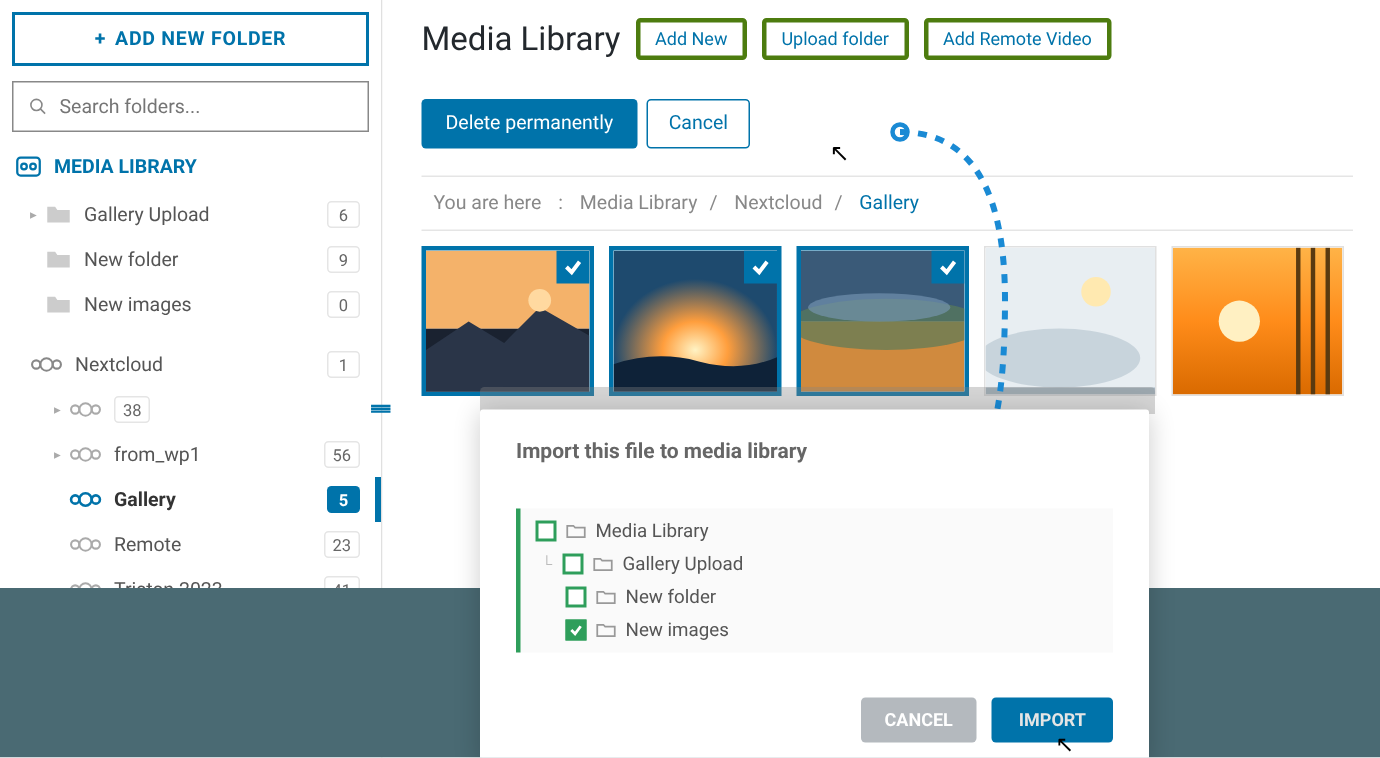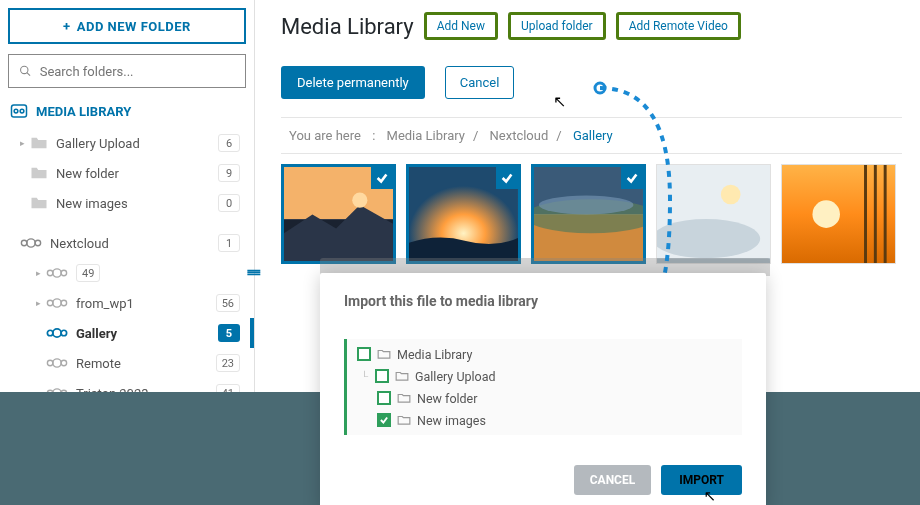--- a/index.html
+++ b/index.html
@@ -22,21 +22,21 @@
 .badge.blue{background:#0073aa;color:#fff;border:none;}
 .tree-row.sel{font-weight:700;color:#333;position:relative;}
 .sel-bar{position:absolute;right:-8px;top:0;width:4px;height:30px;background:#0073aa;}
 .sub{padding-left:16px;}
 .nc-head{color:#555;font-weight:400;margin-top:10px;}
 .splitter{width:8px;background:#fff;display:flex;align-items:flex-start;justify-content:center;padding-top:40px;color:#0073aa;font-weight:700;writing-mode:vertical-rl;}
 .main{flex:1;padding:12px 18px;background:#fff;position:relative;}
 .page-title{display:flex;align-items:center;gap:10px;}
 .page-title h1{font-size:22px;font-weight:400;color:#23282d;}
 .btn-out{border:3px solid #4d7c0f;background:#fff;color:#0073aa;padding:4px 10px;font-size:12px;border-radius:3px;cursor:pointer;}
-.action-row{margin-top:26px;display:flex;gap:20px;align-items:center;position:relative;}
+.action-row{margin-top:26px;display:flex;gap:6px;align-items:center;position:relative;}
 .btn-fill{background:#0073aa;color:#fff;border:none;padding:9px 16px;font-size:13px;border-radius:3px;cursor:pointer;}
 .btn-box{border:1px solid #888;background:#f6f7f7;color:#2c3338;padding:8px 14px;font-size:13px;border-radius:3px;cursor:pointer;}
 .cursor-ptr{position:absolute;left:272px;top:26px;font-size:16px;z-index:5;}
 .crumbs{margin-top:18px;font-size:13px;color:#888;border-top:1px solid #e5e5e5;border-bottom:1px solid #e5e5e5;padding:10px 4px;}
 .crumbs span{margin:4px 4px;}
 .crumbs .current{color:#0073aa;}
 .thumbs{margin-top:10px;display:flex;gap:10px;}
 .thumb{width:115px;height:100px;border:1px solid #e0e0e0;position:relative;overflow:hidden;}
 .thumb.selected{border:3px solid #0073aa;}
 .check{position:absolute;top:0;right:0;width:22px;height:22px;background:#0073aa;display:flex;align-items:center;justify-content:center;}
@@ -49,21 +49,21 @@
 .modal-tree{border-left:3px solid #2e9e5b;padding:4px 0 4px 10px;font-size:12.5px;color:#555;background:#fafafa;}
 .mt-row{display:flex;align-items:center;height:22px;gap:6px;}
 .mt-row.ind{margin-left:20px;}
 .cbx{width:14px;height:14px;border:2px solid #2e9e5b;background:#fff;flex-shrink:0;}
 .cbx.checked{background:#2e9e5b;display:flex;align-items:center;justify-content:center;}
 .cbx.checked svg{width:10px;height:10px;stroke:#fff;stroke-width:3;fill:none;}
 .fold-out{width:14px;height:12px;}
 .branch{color:#bbb;font-size:10px;width:8px;}
 .modal-actions{display:flex;justify-content:flex-end;gap:10px;margin-top:30px;position:relative;}
 .btn-grey{background:#b4b9be;color:#fff;border:none;padding:8px 16px;font-size:12px;font-weight:700;border-radius:3px;cursor:pointer;}
-.btn-imp{background:#0073aa;color:#000000;border:none;padding:8px 18px;font-size:12px;font-weight:700;border-radius:3px;cursor:pointer;}
+.btn-imp{background:#0073aa;color:#e5e5e5;border:none;padding:8px 18px;font-size:12px;font-weight:700;border-radius:3px;cursor:pointer;}
 .cursor2{position:absolute;right:26px;top:22px;font-size:15px;}
 svg.arrow-path{position:absolute;left:530px;top:80px;width:180px;height:250px;z-index:15;pointer-events:none;}
 </style>
 </head>
 <body>
 
 <div class="sidebar">
   <button class="add-folder-btn">
     <span>+</span>
     <span>ADD NEW FOLDER</span>
@@ -119,21 +119,21 @@
         <span class="badge">1</span>
     </div>
     <div class="sub">
       <div class="tree-row">
           <span class="tree-arrow">▸</span>
           <svg class="tree-ico nc-ico" viewBox="0 0 32 16" fill="none" stroke="#aaa" stroke-width="2">
             <circle cx="6" cy="8" r="4"></circle>
             <circle cx="16" cy="8" r="6"></circle>
             <circle cx="26" cy="8" r="4"></circle>
           </svg>
-          <span class="badge">49</span>
+          <span class="badge">38</span>
         </div>
       <div class="tree-row">
           <span class="tree-arrow">▸</span>
           <svg class="tree-ico nc-ico" viewBox="0 0 32 16" fill="none" stroke="#aaa" stroke-width="2">
             <circle cx="6" cy="8" r="4"></circle>
             <circle cx="16" cy="8" r="6"></circle>
             <circle cx="26" cy="8" r="4"></circle>
           </svg>
           <span class="tree-label">from_wp1</span>
           <span class="badge">56</span>

